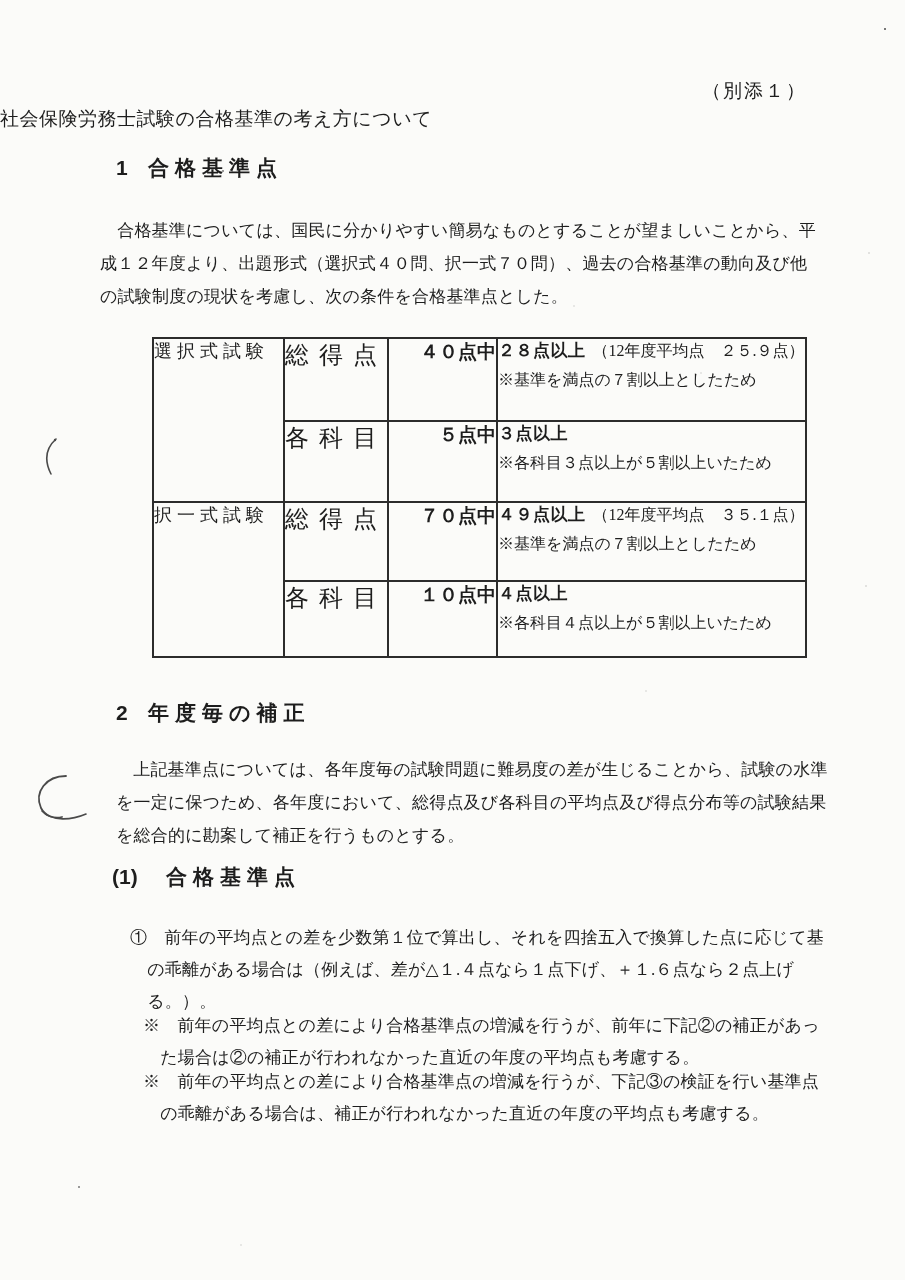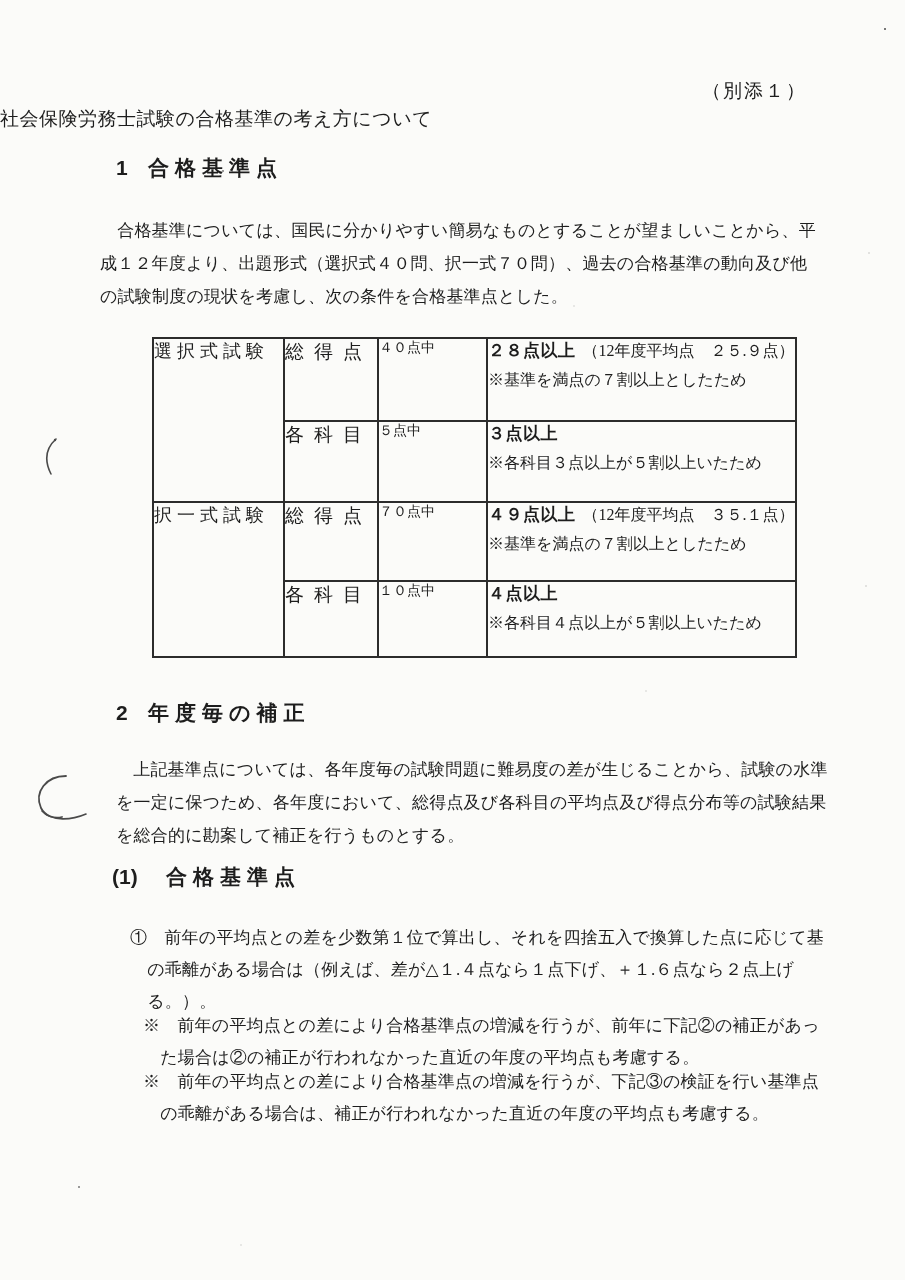--- a/index.html
+++ b/index.html
@@ -58,27 +58,28 @@
   table.criteria td {
     border:2px solid #2c2c2c; vertical-align:top; padding:0;margin-top:19px;
   }
   .row-1 { height:83px; } .row-2 { height:81px; }
   .row-3 { height:79px; } .row-4 { height:76px; }
   td.exam-cell {
     font-size:18px; letter-spacing:5px;
     padding:12px 0 0 11px;
   }
   td.target-cell {
-    font-size:19px; letter-spacing:10px; white-space:nowrap;
+    font-size:24px; letter-spacing:10px; white-space:nowrap;
     padding:12px 0 0 8px;
   }
   td.max-cell {
-    font-size:14px; text-align:left;
+    font-size:19px; text-align:right;
     padding:13px 16px 0 0;
     border-right:2px dashed #2c2c2c;
+    font-weight:bold;
   }
   td.result-cell {
     border-left:2px dashed #2c2c2c;
     padding:10px 4px 0 11px;
     border-radius:25px;
   }
   .threshold {
     font-family:"Liberation Sans","DejaVu Sans",sans-serif;
     font-weight:700; font-size:17px; letter-spacing:0.5px;
   }

